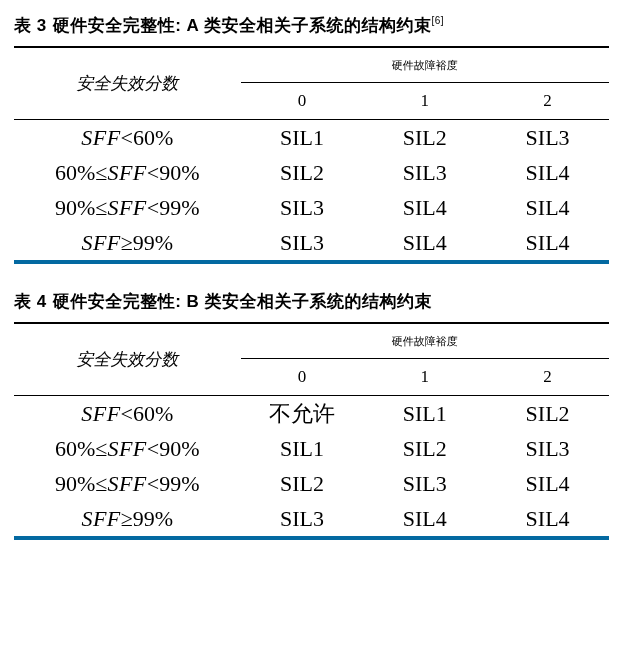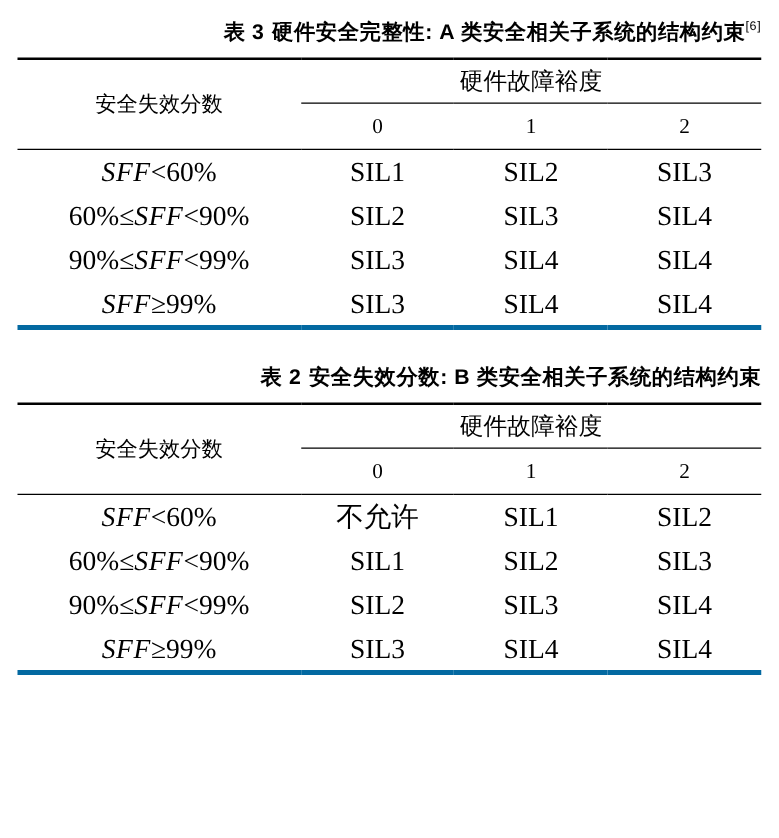--- a/index.html
+++ b/index.html
@@ -19,21 +19,21 @@
     height: 670px;
     position: relative;
     box-sizing: border-box;
     padding: 8px 14px 0 14px;
   }
   .table-block {
     width: 100%;
     margin-bottom: 6px;
   }
   .caption {
-    text-align: right;
+    text-align: left;
     font-size: 17px;
     font-weight: bold;
     font-family: "Liberation Sans", sans-serif;
     letter-spacing: 0.5px;
     padding: 6px 0 9px 0;
     white-space: nowrap;
   }
   .caption .cap-num {
     margin-right: 6px;
   }
@@ -56,23 +56,24 @@
     border-top: 2px solid #000;
   }
   .rule-bottom-heavy td {
     border-bottom: 4px solid #0369a1;
   }
   .hdr-left {
     font-size: 17px;
     font-family: "Liberation Sans", sans-serif;
     vertical-align: middle;
     height: 70px;
+    font-style: italic;
   }
   .hdr-group {
-    font-size: 19px;
+    font-size: 11px;
     font-family: Liberation Serif, serif;
     height: 34px;
     vertical-align: middle;
     border-bottom: 1px solid #000;
   }
   .hdr-sub {
     font-size: 17px;
     height: 36px;
     vertical-align: middle;
     font-family: "Liberation Serif", serif;
@@ -163,21 +164,21 @@
           <td class="val">SIL4</td>
         </tr>
       </tbody>
     </table>
   </div>
 
   <div class="spacer"></div>
 
   <div class="table-block">
     <div class="caption">
-      <span class="cap-num">表 2</span><span>安全失效分数: B 类安全相关子系统的结构约束</span><span class="sup"></span>
+      <span class="cap-num">表 4</span><span>硬件安全完整性: B 类安全相关子系统的结构约束</span><span class="sup"></span>
     </div>
     <table class="tbl">
       <colgroup>
         <col class="col-first">
           <col class="col-d">
           <col class="col-d">
           <col class="col-d">
       </colgroup>
       <thead>
         <tr class="rule-top">

